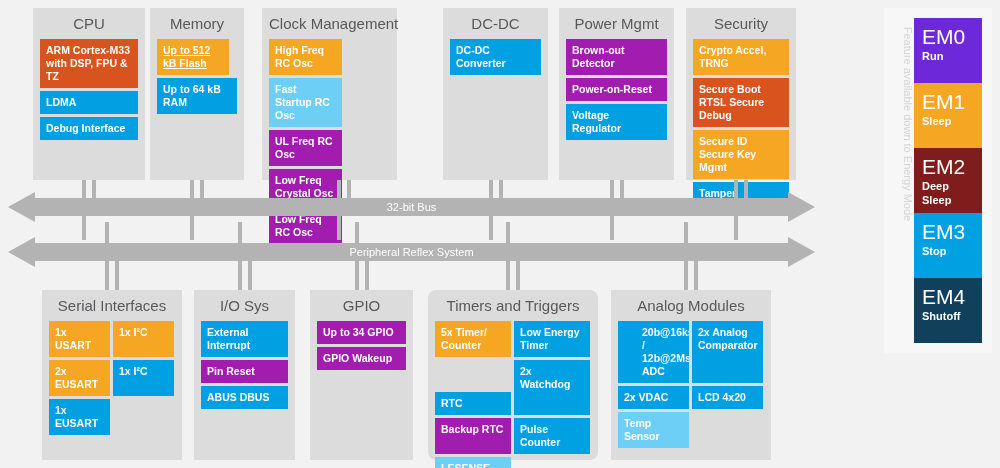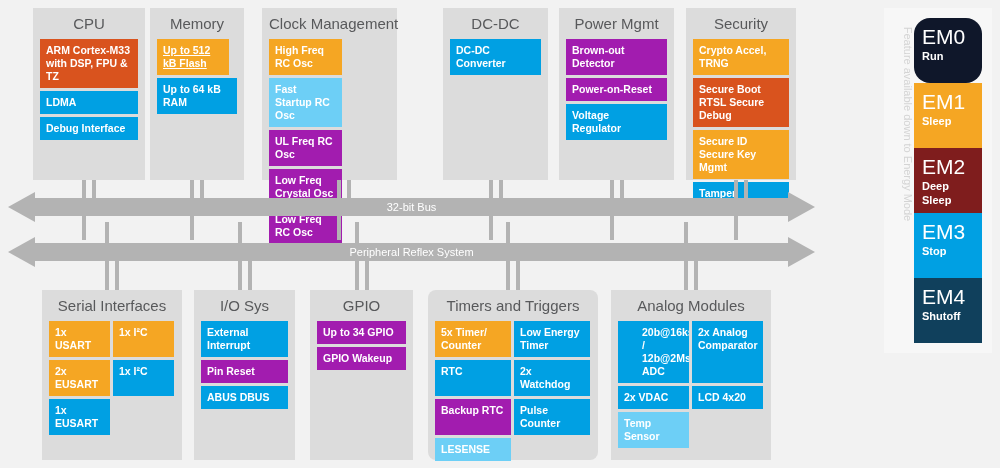--- a/index.html
+++ b/index.html
@@ -212,21 +212,21 @@
         <div class="grid">
           <div class="cell c-navy" style="width: 89px;">Up to 34 GPIO</div>
           <div class="cell c-navy" style="width: 89px;">GPIO Wakeup</div>
         </div>
       </div>
       <div class="panel" style="left: 428px; top: 290px; width: 170px; height: 170px; border-radius: 8px;">
         <div class="panel-title">Timers and Triggers</div>
         <div class="grid">
           <div class="cell c-orange" style="width: 76px;">5x Timer/ Counter</div>
           <div class="cell c-blue" style="width: 76px;">Low Energy Timer</div>
-          <div class="cell c-blue" style="width: 76px;">RTC</div>
+          <div class="cell c-blue" style="width: 76px; margin-top: 32px;">RTC</div>
           <div class="cell c-blue" style="width: 76px;">2x Watchdog</div>
           <div class="cell c-navy" style="width: 76px;">Backup RTC</div>
           <div class="cell c-blue" style="width: 76px;">Pulse Counter</div>
           <div class="cell c-lblue" style="width: 76px;">LESENSE</div>
         </div>
       </div>
       <div class="panel" style="left: 611px; top: 290px; width: 160px; height: 170px;">
         <div class="panel-title">Analog Modules</div>
         <div class="grid">
           <div class="cell c-blue" style="width: 71px; padding-left: 24px;">20b@16ksps / 12b@2Msps ADC</div>
@@ -234,21 +234,21 @@
           <div class="cell c-blue" style="width: 71px;">2x VDAC</div>
           <div class="cell c-blue" style="width: 71px;">LCD 4x20</div>
           <div class="cell c-lblue" style="width: 71px;">Temp Sensor</div>
         </div>
       </div>
     </div>
 
   <div id="legend">
     <div id="legend-caption">Feature available down to Energy Mode</div>
     <div class="em-stack" id="em-stack">
-        <div class="em" style="background: #0f172a; border-radius: 16px;">
+        <div class="em" style="background: #6d28d9;">
           <div class="em-code">EM0</div>
           <div class="em-name">Run</div>
         </div>
         <div class="em" style="background: rgb(245, 166, 35);">
           <div class="em-code">EM1</div>
           <div class="em-name">Sleep</div>
         </div>
         <div class="em" style="background: #7f1d1d;">
           <div class="em-code">EM2</div>
           <div class="em-name">Deep Sleep</div>

